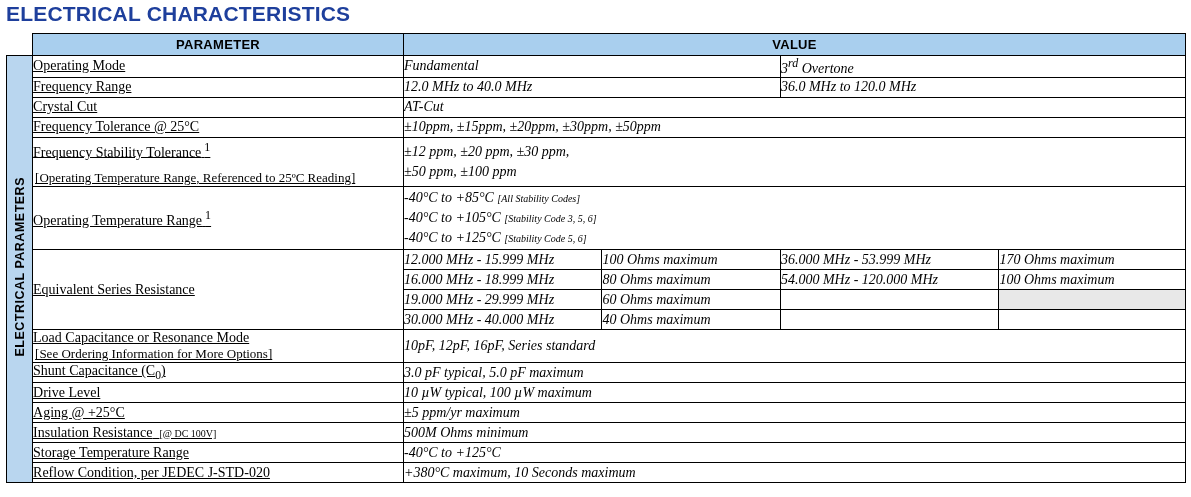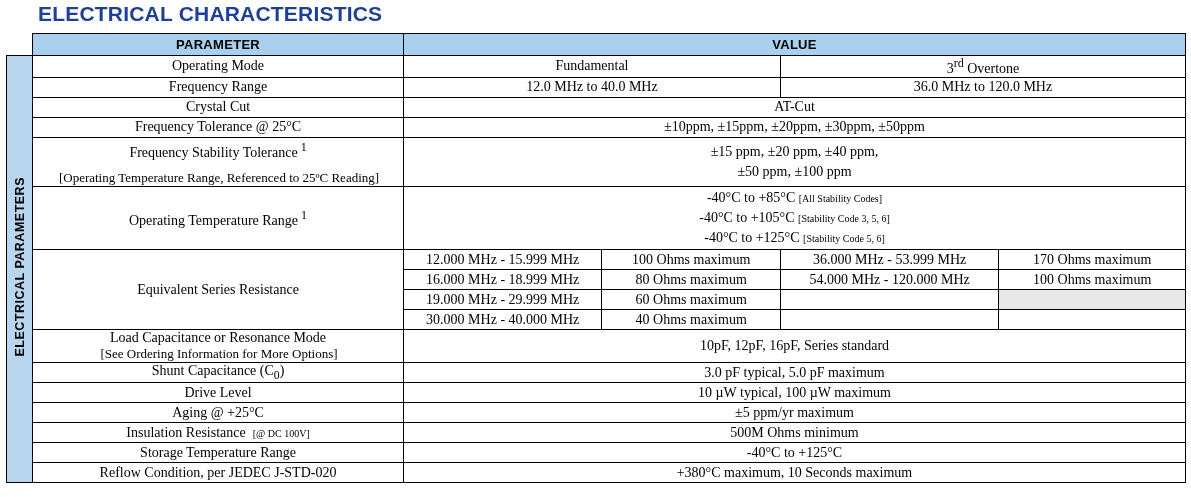--- a/index.html
+++ b/index.html
@@ -17,21 +17,20 @@
   }
   .page-title {
     position: absolute;
     left: 6px;
     top: 2px;
     font-family: "Liberation Sans", sans-serif;
     font-weight: bold;
     font-size: 21px;
     color: #1e3f9c;
     letter-spacing: 0.2px;
-    margin-left: 32px;
   }
   .sheet {
     position: absolute;
     left: 6px;
     top: 33px;
     width: 1180px;
   }
   table.spec {
     border-collapse: collapse;
     table-layout: fixed;
@@ -68,26 +67,28 @@
     font-weight: bold;
     font-size: 13px;
     text-align: center;
     height: 21px;
     letter-spacing: 0.3px;
   }
   .param {
     padding-left: 6px;
     height: 19px;
     font-size: 14px;
-    text-align: center;
+    text-align: left;
+    text-decoration: underline;
   }
   .val {
-    text-align: center;
+    text-align: left;
     height: 19px;
     font-size: 14px;
+    font-style: italic;
   }
   .sup {
     font-size: 12px;
     vertical-align: super;
   }
   .small-note {
     font-size: 13px;
     display: block;
     padding-left: 2px;
   }
@@ -157,21 +158,21 @@
       <td class="val" colspan="4">±10ppm, ±15ppm, ±20ppm, ±30ppm, ±50ppm</td>
     </tr>
 
     <tr>
       <td class="param cell-pad" style="height:46px">
         <div style="padding-top:2px"><span>Frequency Stability Tolerance</span><span class="sup">&nbsp;</span><span class="sup">1</span></div>
         <div style="height:10px"></div>
         <div class="small-note">[Operating Temperature Range, Referenced to 25ºC Reading]</div>
       </td>
       <td class="val multiline" colspan="4">
-        <div>±15 ppm, ±20 ppm, ±40 ppm,</div>
+        <div>±12 ppm, ±20 ppm, ±30 ppm,</div>
         <div>±50 ppm, ±100 ppm</div>
       </td>
     </tr>
 
     <tr>
       <td class="param" style="height:62px">
         <span>Operating Temperature Range</span><span class="sup">&nbsp;</span><span class="sup">1</span>
       </td>
       <td class="val multiline" colspan="4">
         <div><span>-40°C to +85°C</span> <span class="inline-note">[All Stability Codes]</span></div>

